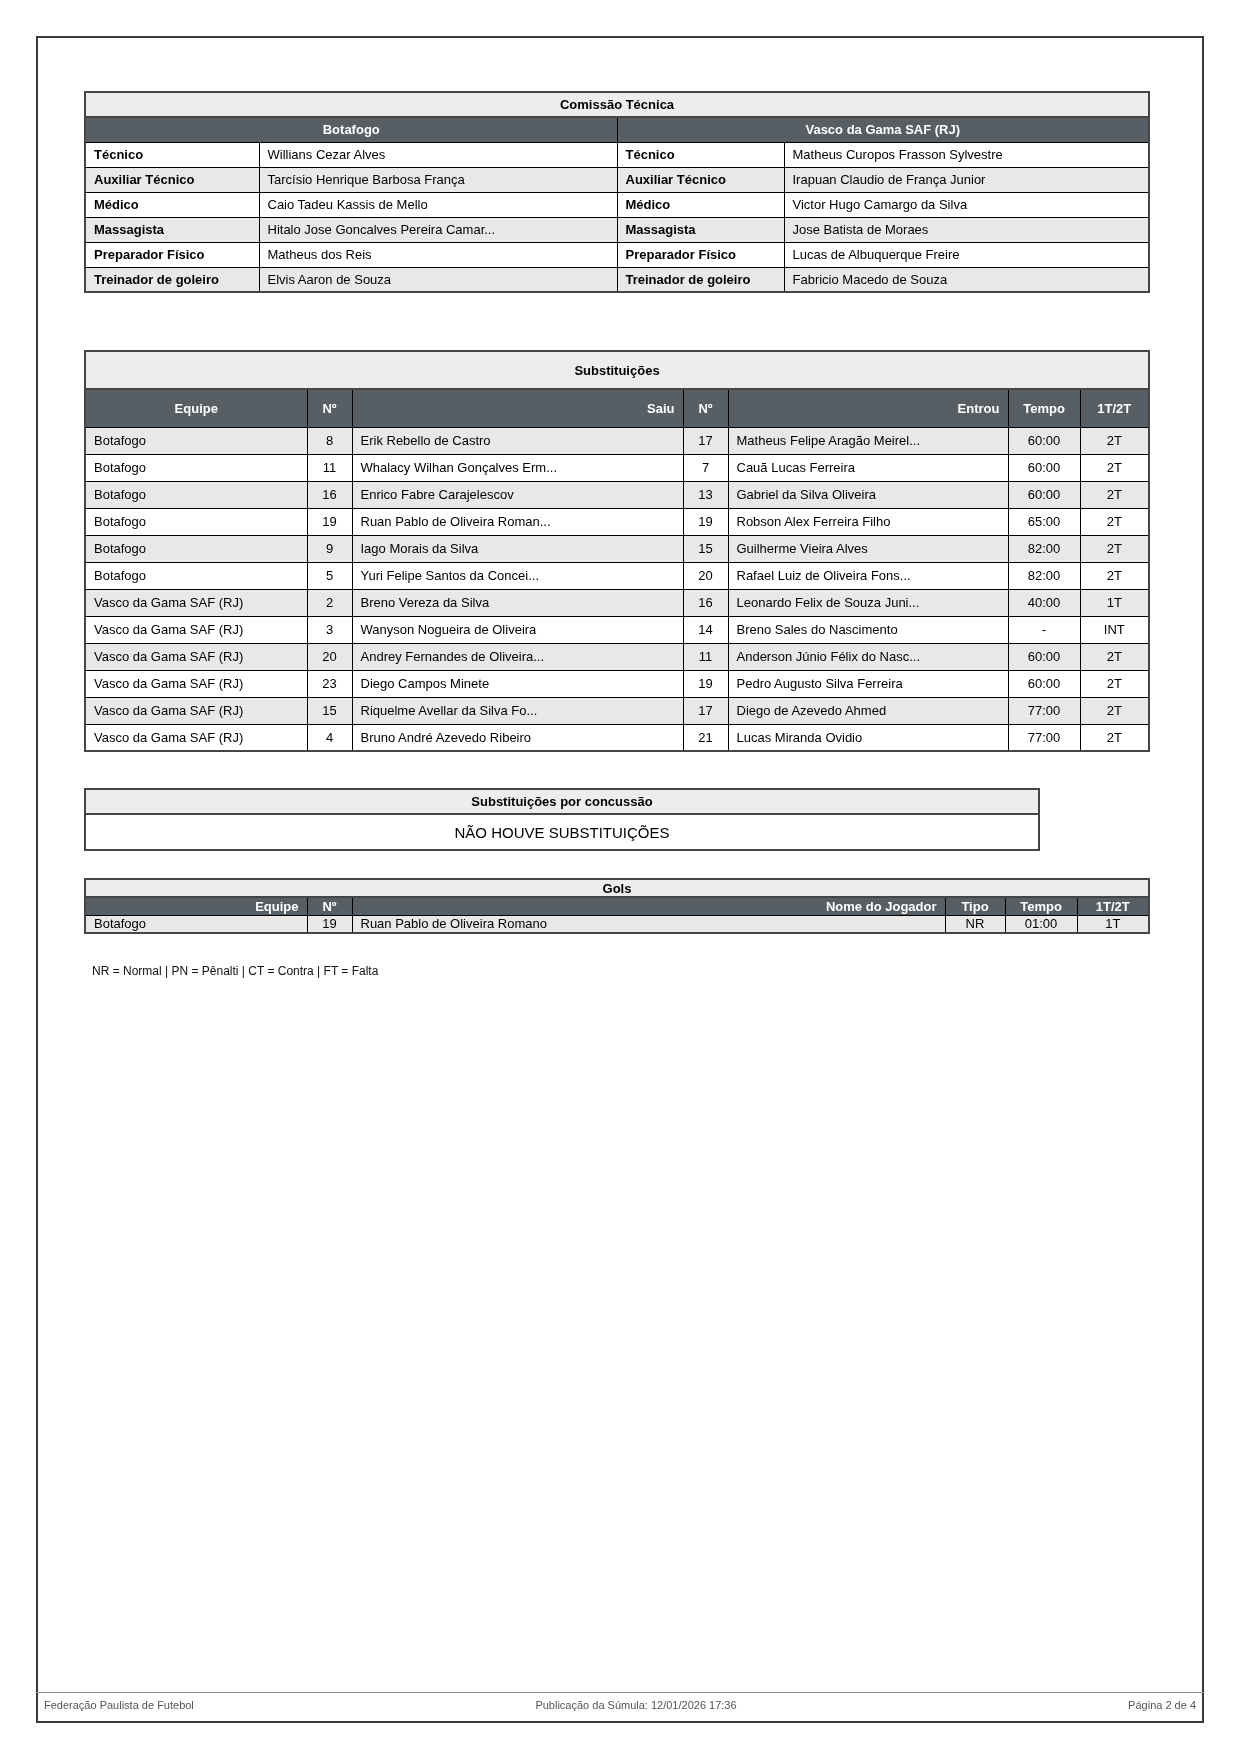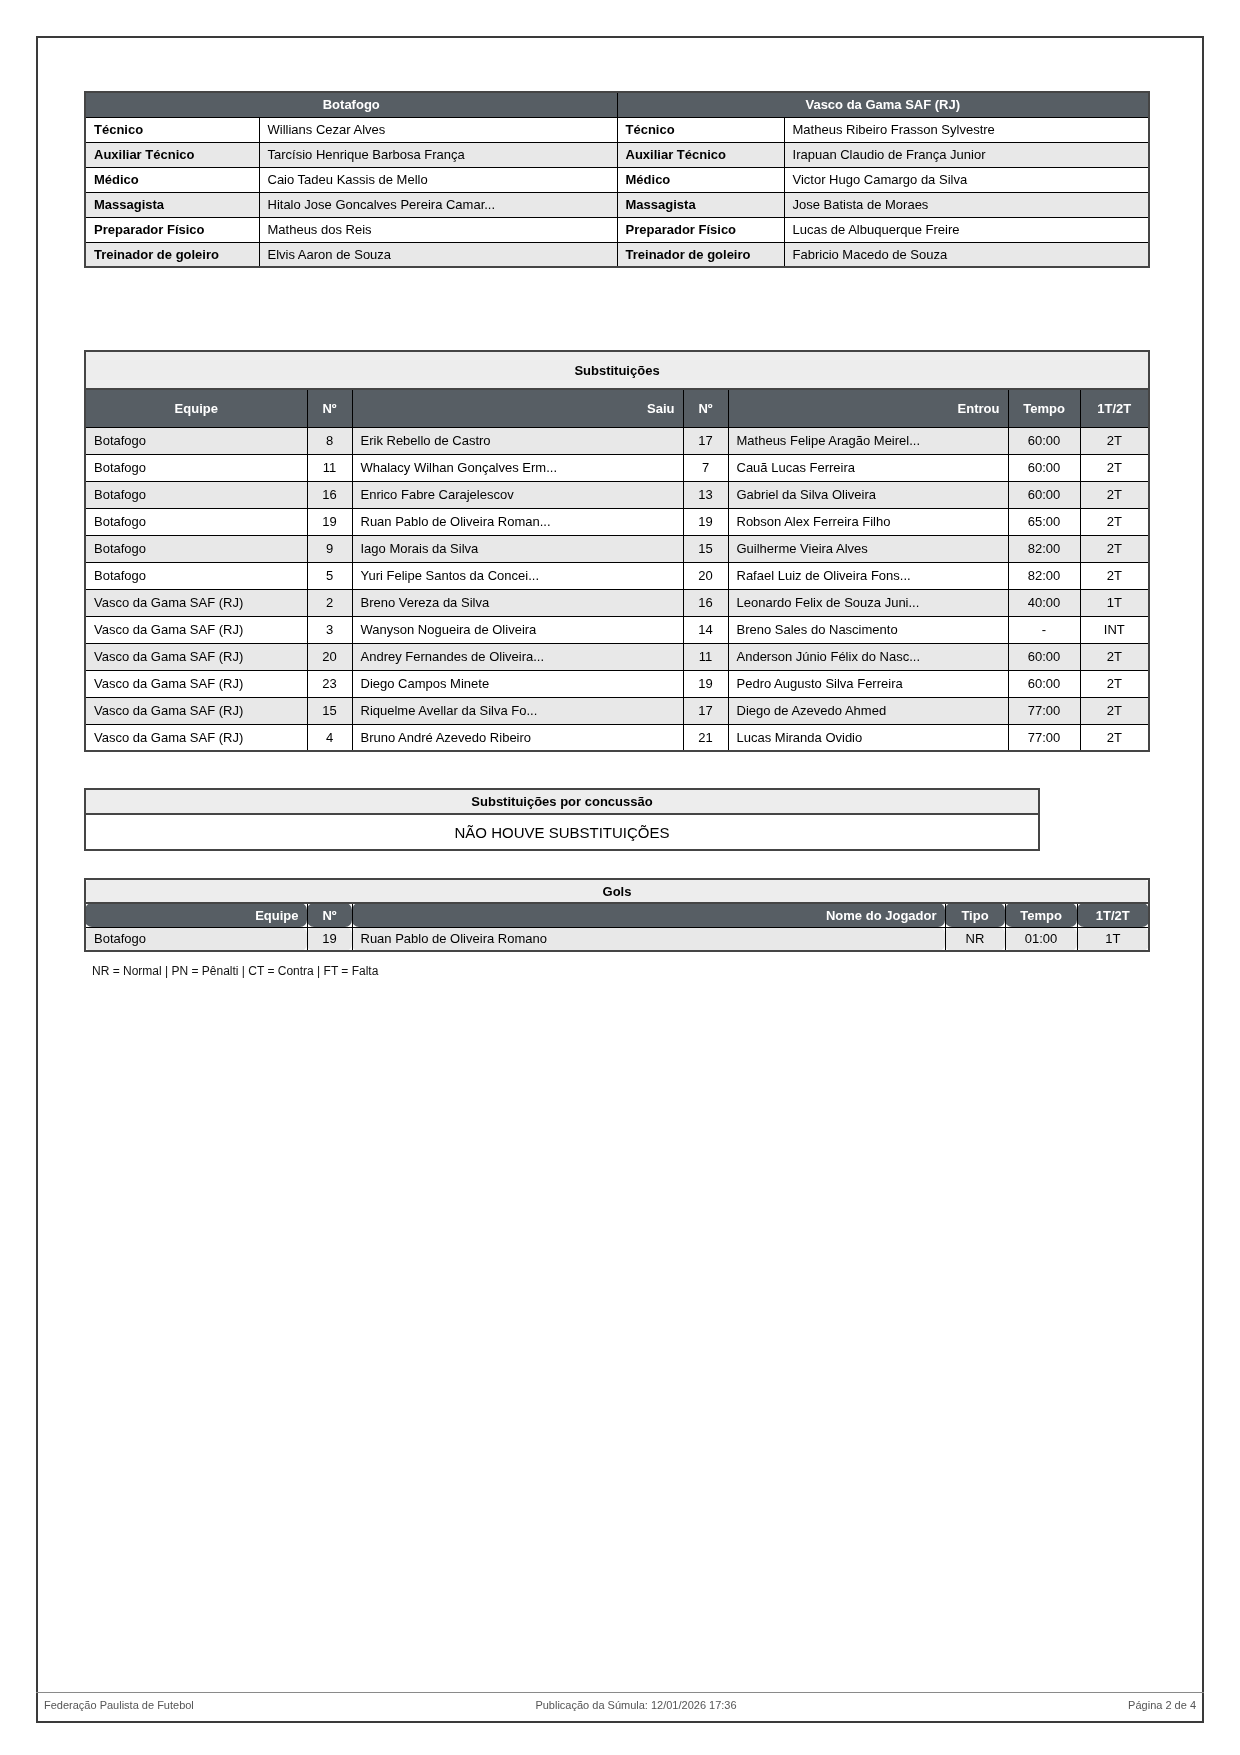--- a/index.html
+++ b/index.html
@@ -50,21 +50,21 @@
   .g { background: #E8E8E8; }
   .c { text-align: center; }
   #subs-table td { height: 27px; }
   #subs-table .hdr td, #subs-table .ttl td { height: 38px; }
   #conc-table .body-cell {
     height: 36px;
     text-align: center;
     font-size: 15px;
     background: #fff;
   }
-  #gols-table td { height: 24px; border-radius: 7px; }
+  #gols-table td { height: 18px; }
   .legend {
     position: absolute; left: 92px; top: 964px;
     font-size: 12px; color: #111;
   }
   .footer-line {
     position: absolute; left: 36px; top: 1692px;
     width: 1168px; border-top: 1px solid #8a8a8a;
   }
   .footer {
     position: absolute; left: 44px; top: 1699px;
@@ -80,29 +80,32 @@
 <div class="page-border"></div>
 
 <table id="com-table" style="top:91px;">
   <colgroup>
       <col style="width:174px">
       <col style="width:358px">
       <col style="width:167px">
       <col style="width:365px">
     </colgroup>
   <tbody>
+      <tr>
+    <td class="title-cell" colspan="4">Comissão Técnica</td>
+  </tr>
   <tr>
     <td class="dark" colspan="2">Botafogo</td>
     <td class="dark" colspan="2">Vasco da Gama SAF (RJ)</td>
   </tr>
   <tr>
     <td class="lbl">Técnico</td>
     <td>Willians Cezar Alves</td>
     <td class="lbl">Técnico</td>
-    <td>Matheus Ribeiro Frasson Sylvestre</td>
+    <td>Matheus Curopos Frasson Sylvestre</td>
   </tr>
   <tr class="g">
     <td class="lbl">Auxiliar Técnico</td>
     <td>Tarcísio Henrique Barbosa França</td>
     <td class="lbl">Auxiliar Técnico</td>
     <td>Irapuan Claudio de França Junior</td>
   </tr>
   <tr>
     <td class="lbl">Médico</td>
     <td>Caio Tadeu Kassis de Mello</td>

